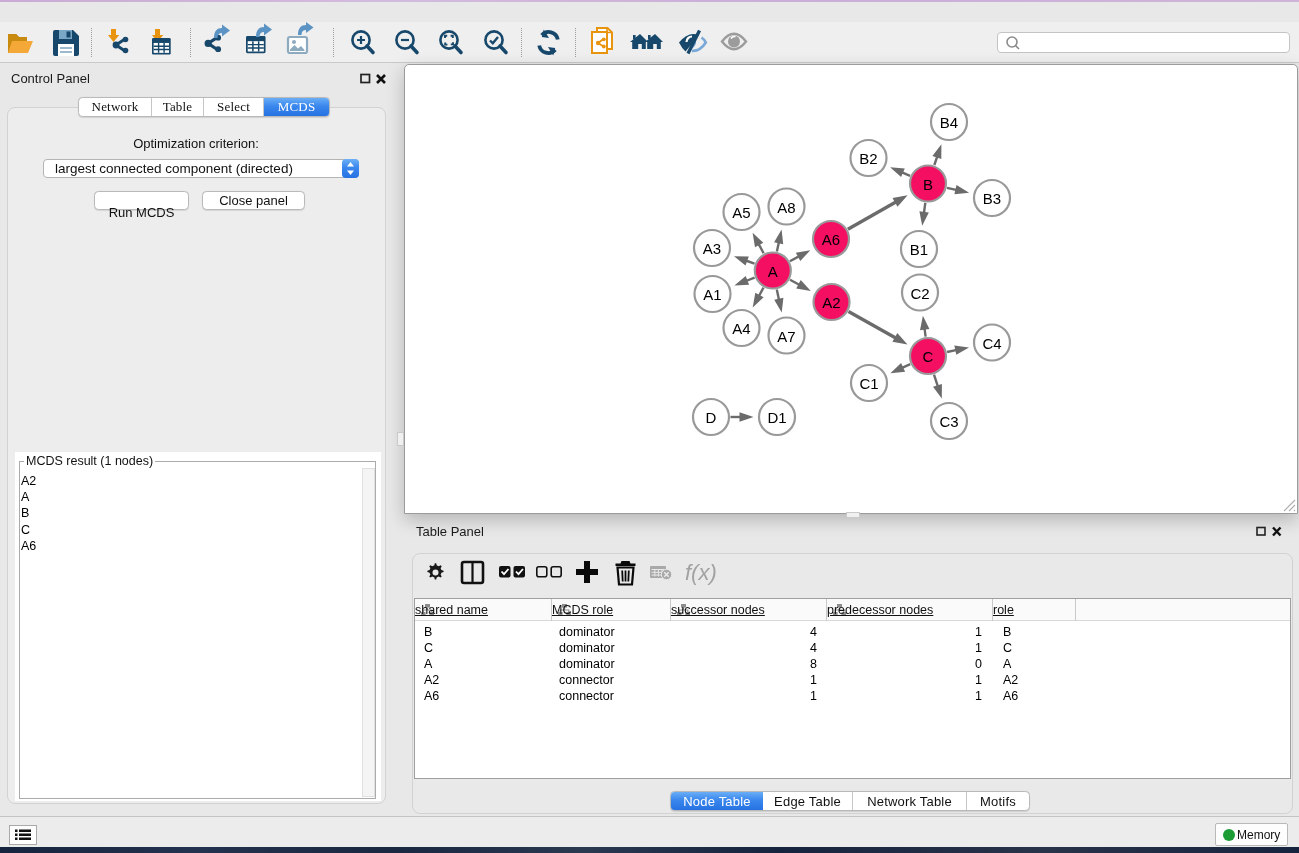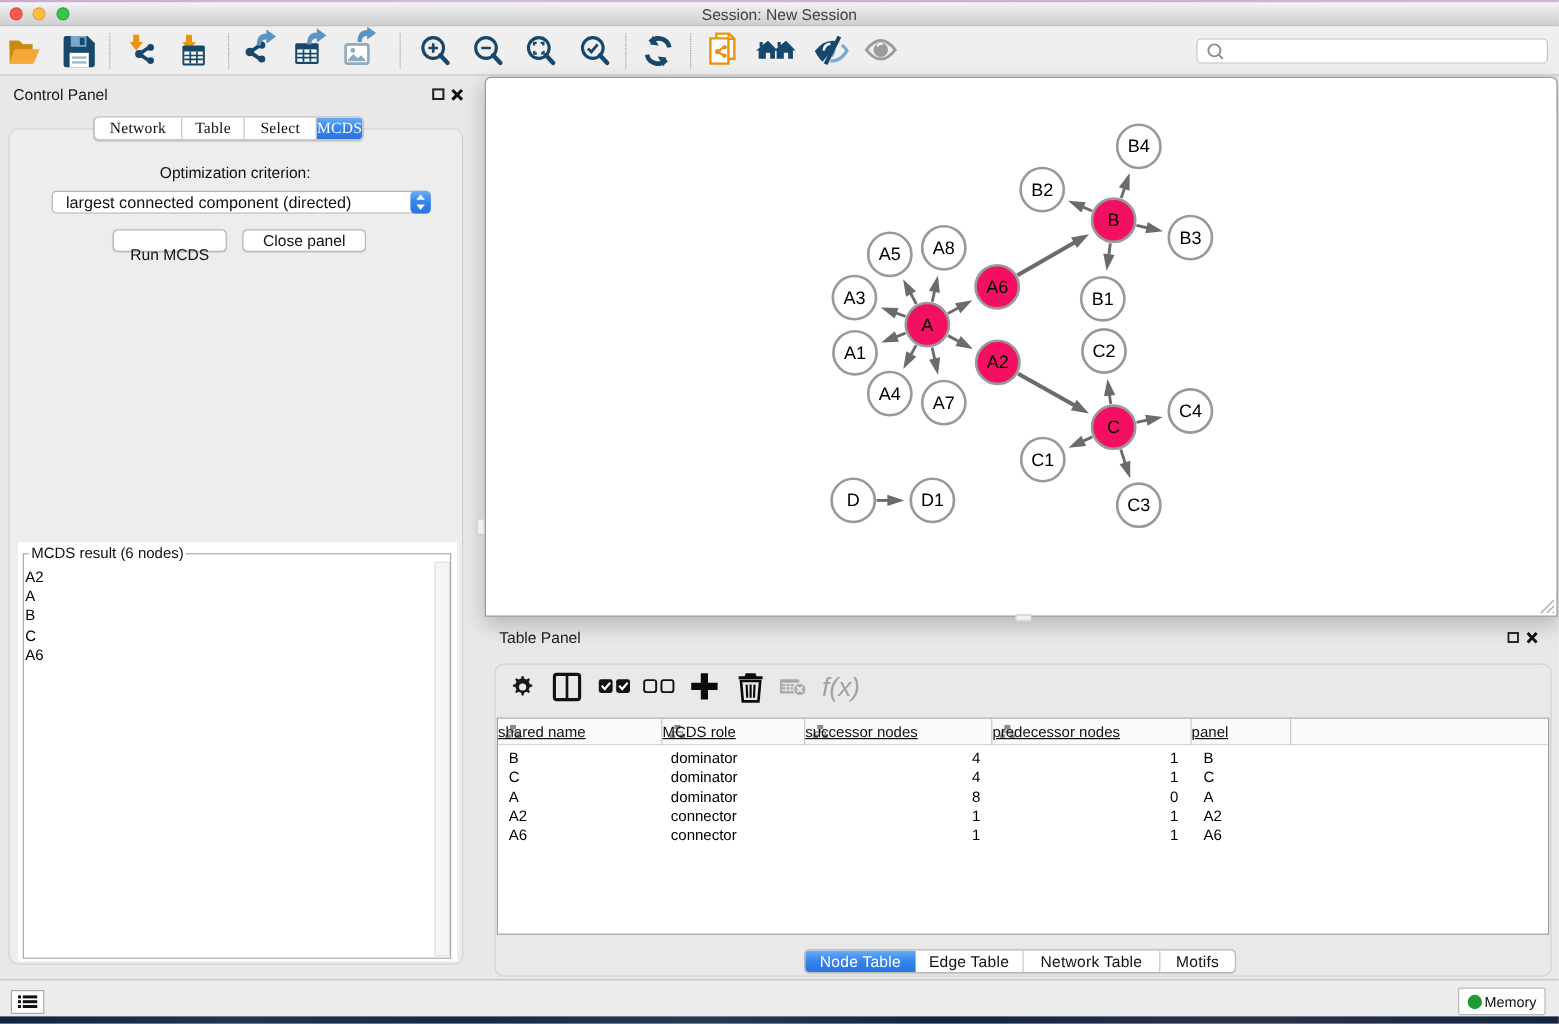--- a/index.html
+++ b/index.html
@@ -76,26 +76,20 @@
   border:1px solid #a9a9a9; }
 #membtn { position:absolute; left:1215px; top:6px; width:73px; height:23px; background:#fdfdfd;
   border:1px solid #b9b9b9; border-radius:2px; font-size:12.5px; color:#111; }
 text { font-family:"Liberation Sans", sans-serif; }
 </style>
 </head>
 <body>
 <div id="screen">
   <div class="abs" id="wall-top"></div>
 
-  <div class="abs" id="titlebar">
-    <div class="tl r" style="left:8px;top:4px;"></div>
-    <div class="tl y" style="left:27px;top:4px;"></div>
-    <div class="tl g" style="left:47px;top:4px;"></div>
-    <div class="title">Session: New Session</div>
-  </div>
 
   <div class="abs" id="toolbar">
     <svg width="1299" height="41" style="position:absolute;left:0;top:0">
 <g transform="translate(7,9)">
 <path d="M1 3 h8 l3 3 h8 v4 H1 z" fill="#b4750c"></path>
 <path d="M1 3 h8 l3 3 h8 v16 H1 z" fill="#c98a10"></path>
 <path d="M5 10 h21 l-5 12 H1 z" fill="#f3a838"></path>
 </g>
 <g transform="translate(53,8)">
 <path d="M0 2 a2 2 0 0 1 2-2 H20 L26 6 V24 a2 2 0 0 1 -2 2 H2 a2 2 0 0 1 -2-2 z" fill="#17486b"></path>
@@ -213,37 +207,37 @@
   <div class="abs" id="cp-title">Control Panel</div>
   <svg class="abs" width="30" height="12" style="left:360px;top:73px">
 <rect x="1" y="1.5" width="8.5" height="8" fill="none" stroke="#222" stroke-width="1.7"></rect>
 <path d="M17 2 L25 10 M25 2 L17 10" stroke="#111" stroke-width="2.6"></path>
     </svg>
   <div class="abs" id="cp-panel"></div>
   <div class="segctl" style="left:78px;top:97px;height:20px;font-family:Liberation Serif, serif;">
     <div class="seg" style="width:73px;">Network</div>
     <div class="seg" style="width:52px;">Table</div>
     <div class="seg" style="width:60px;">Select</div>
-    <div class="seg sel" style="width:38px;">MCDS</div>
+    <div class="seg sel" style="width:65px;">MCDS</div>
   </div>
   <div class="abs" id="opt-label">Optimization criterion:</div>
   <div class="abs" id="combo">
     <div class="txt">largest connected component (directed)</div>
     <div class="step">
         <svg width="17" height="19" style="position:absolute;left:0;top:0">
 <path d="M8.5 3 L12 7.5 H5 z" fill="#fff"></path>
           <path d="M8.5 16 L5 11.5 H12 z" fill="#fff"></path>
         </svg>
       </div>
   </div>
   <div class="btn" style="left:94px;top:191px;width:95px;height:19px;padding-top:13px;">Run MCDS</div>
   <div class="btn" style="left:202px;top:191px;width:103px;height:19px;padding-top:1px;">Close panel</div>
   <div class="abs" id="mcds-box">
     <div id="mcds-border"></div>
-    <div id="mcds-label">MCDS result (6 nodes)</div>
+    <div id="mcds-label">MCDS result (1 nodes)</div>
     <div id="mcds-list">A2<br>A<br>B<br>C<br>A6</div>
     <div id="mcds-sb"></div>
   </div>
 
   <div class="abs" id="netwin">
     <svg width="892" height="426" style="position:absolute;left:0;top:23px;" viewBox="0 0 892 426">
 <line x1="349.6" y1="189.6" x2="339.6" y2="193.5" stroke="#6b6b6b" stroke-width="2.4"></line>
 <polygon points="329.4,197.5 340.7,188.0 344.1,196.8" fill="#6b6b6b"></polygon>
 <line x1="349.5" y1="175.7" x2="339.4" y2="172.0" stroke="#6b6b6b" stroke-width="2.4"></line>
 <polygon points="329.0,168.2 343.8,168.6 340.5,177.4" fill="#6b6b6b"></polygon>
@@ -400,21 +394,21 @@
 <div class="th" style="left:412px;width:166px;">
             <svg width="13" height="12" style="position:absolute;left:6px;top:5px">
 <rect x="4" y="0" width="5" height="3.6" fill="#8d8d8d"></rect>
 <path d="M6.5 3.6 v2.4 M2.2 8 v-2 h8.6 v2" stroke="#8d8d8d" stroke-width="1.2" fill="none"></path>
 <rect x="0" y="8" width="4.6" height="3.6" fill="#8d8d8d"></rect>
 <rect x="8.4" y="8" width="4.6" height="3.6" fill="#8d8d8d"></rect>
             </svg>
             <div class="lbl">predecessor nodes</div>
           </div>
 <div class="th" style="left:578px;width:83px;">
-            <div class="lbl">panel</div>
+            <div class="lbl">role</div>
           </div>
         </div>
       <div class="td" style="left:9px;top:26px;">B</div>
 <div class="td" style="left:144px;top:26px;">dominator</div>
 <div class="td" style="left:330px;top:26px;width:72px;text-align:right;">4</div>
 <div class="td" style="left:495px;top:26px;width:72px;text-align:right;">1</div>
 <div class="td" style="left:588px;top:26px;">B</div>
 <div class="td" style="left:9px;top:42px;">C</div>
 <div class="td" style="left:144px;top:42px;">dominator</div>
 <div class="td" style="left:330px;top:42px;width:72px;text-align:right;">4</div>

